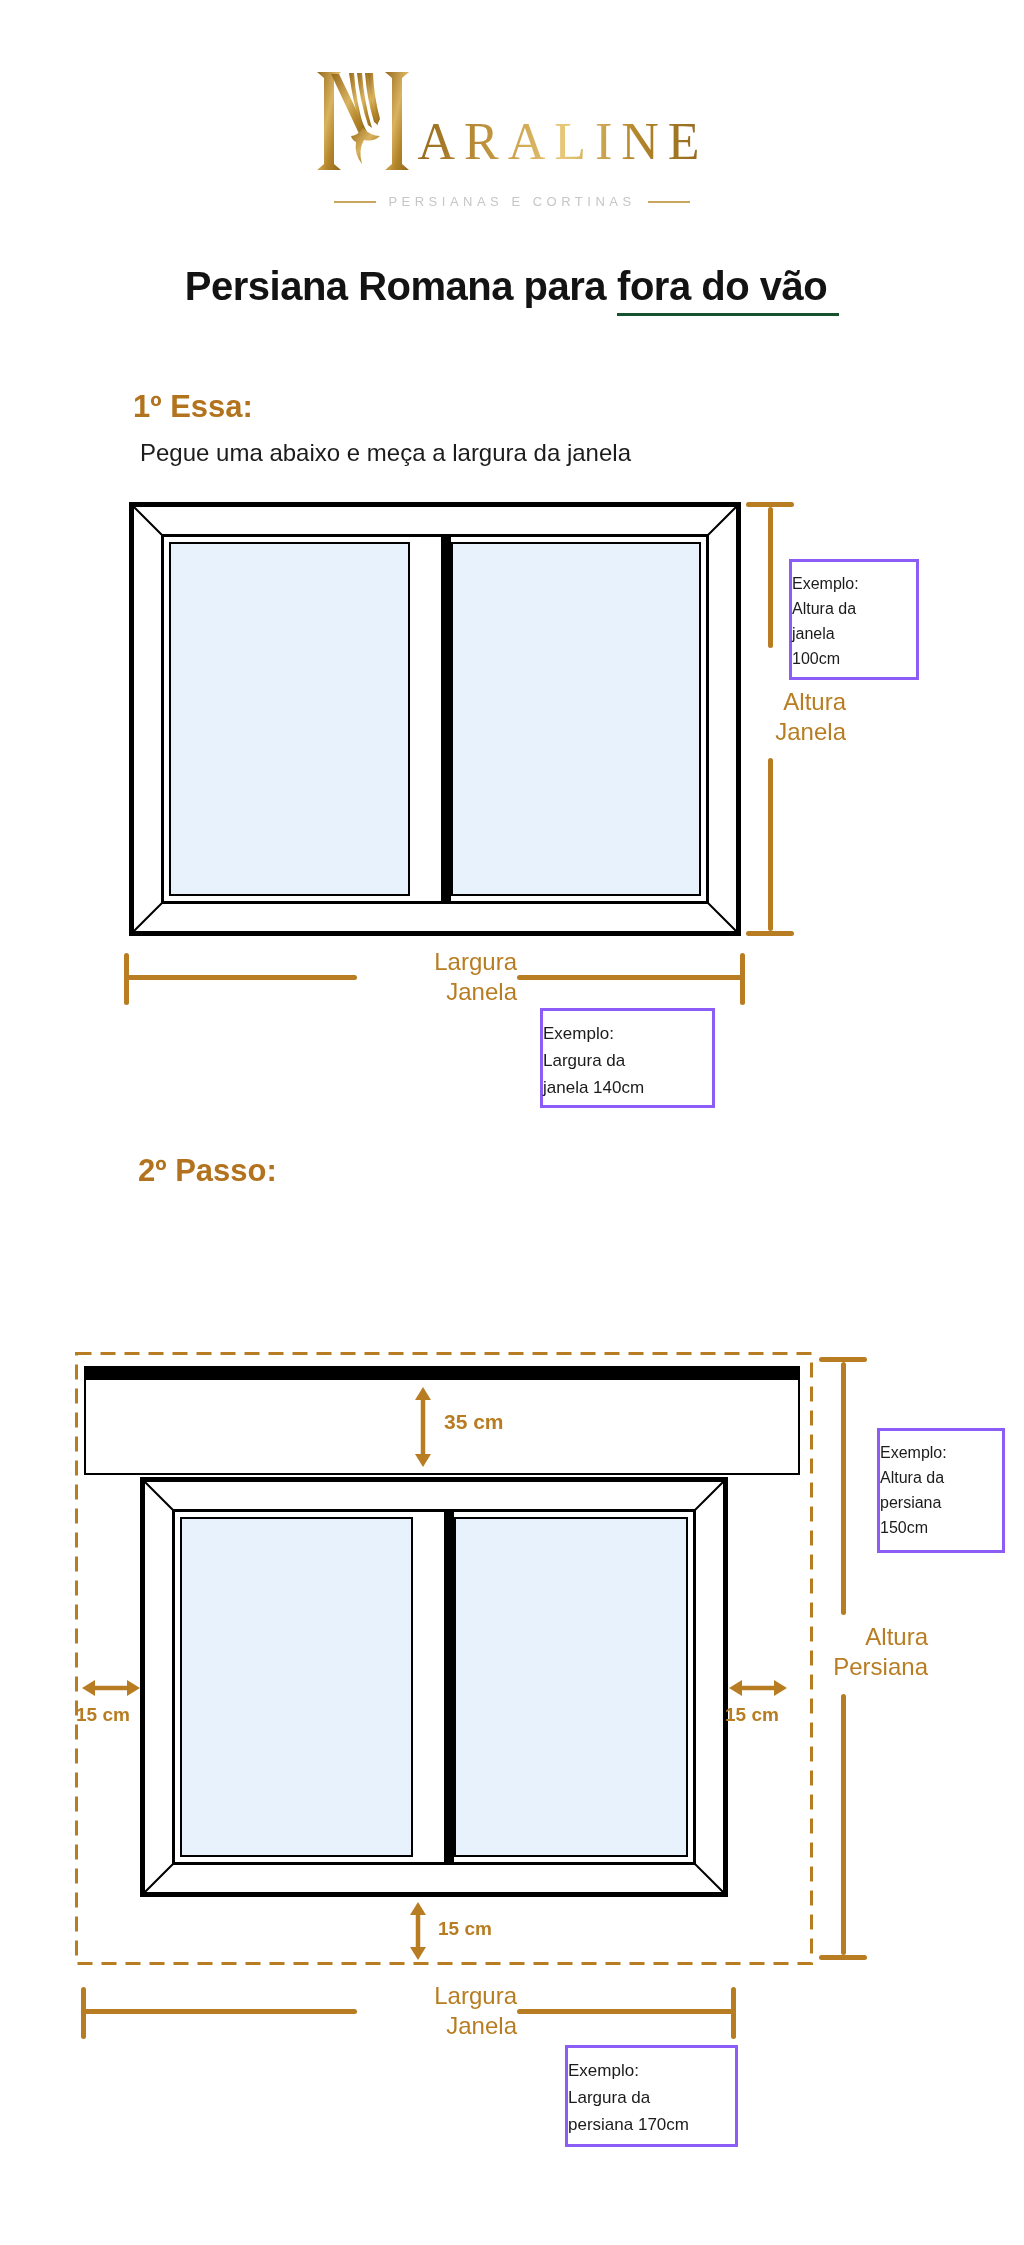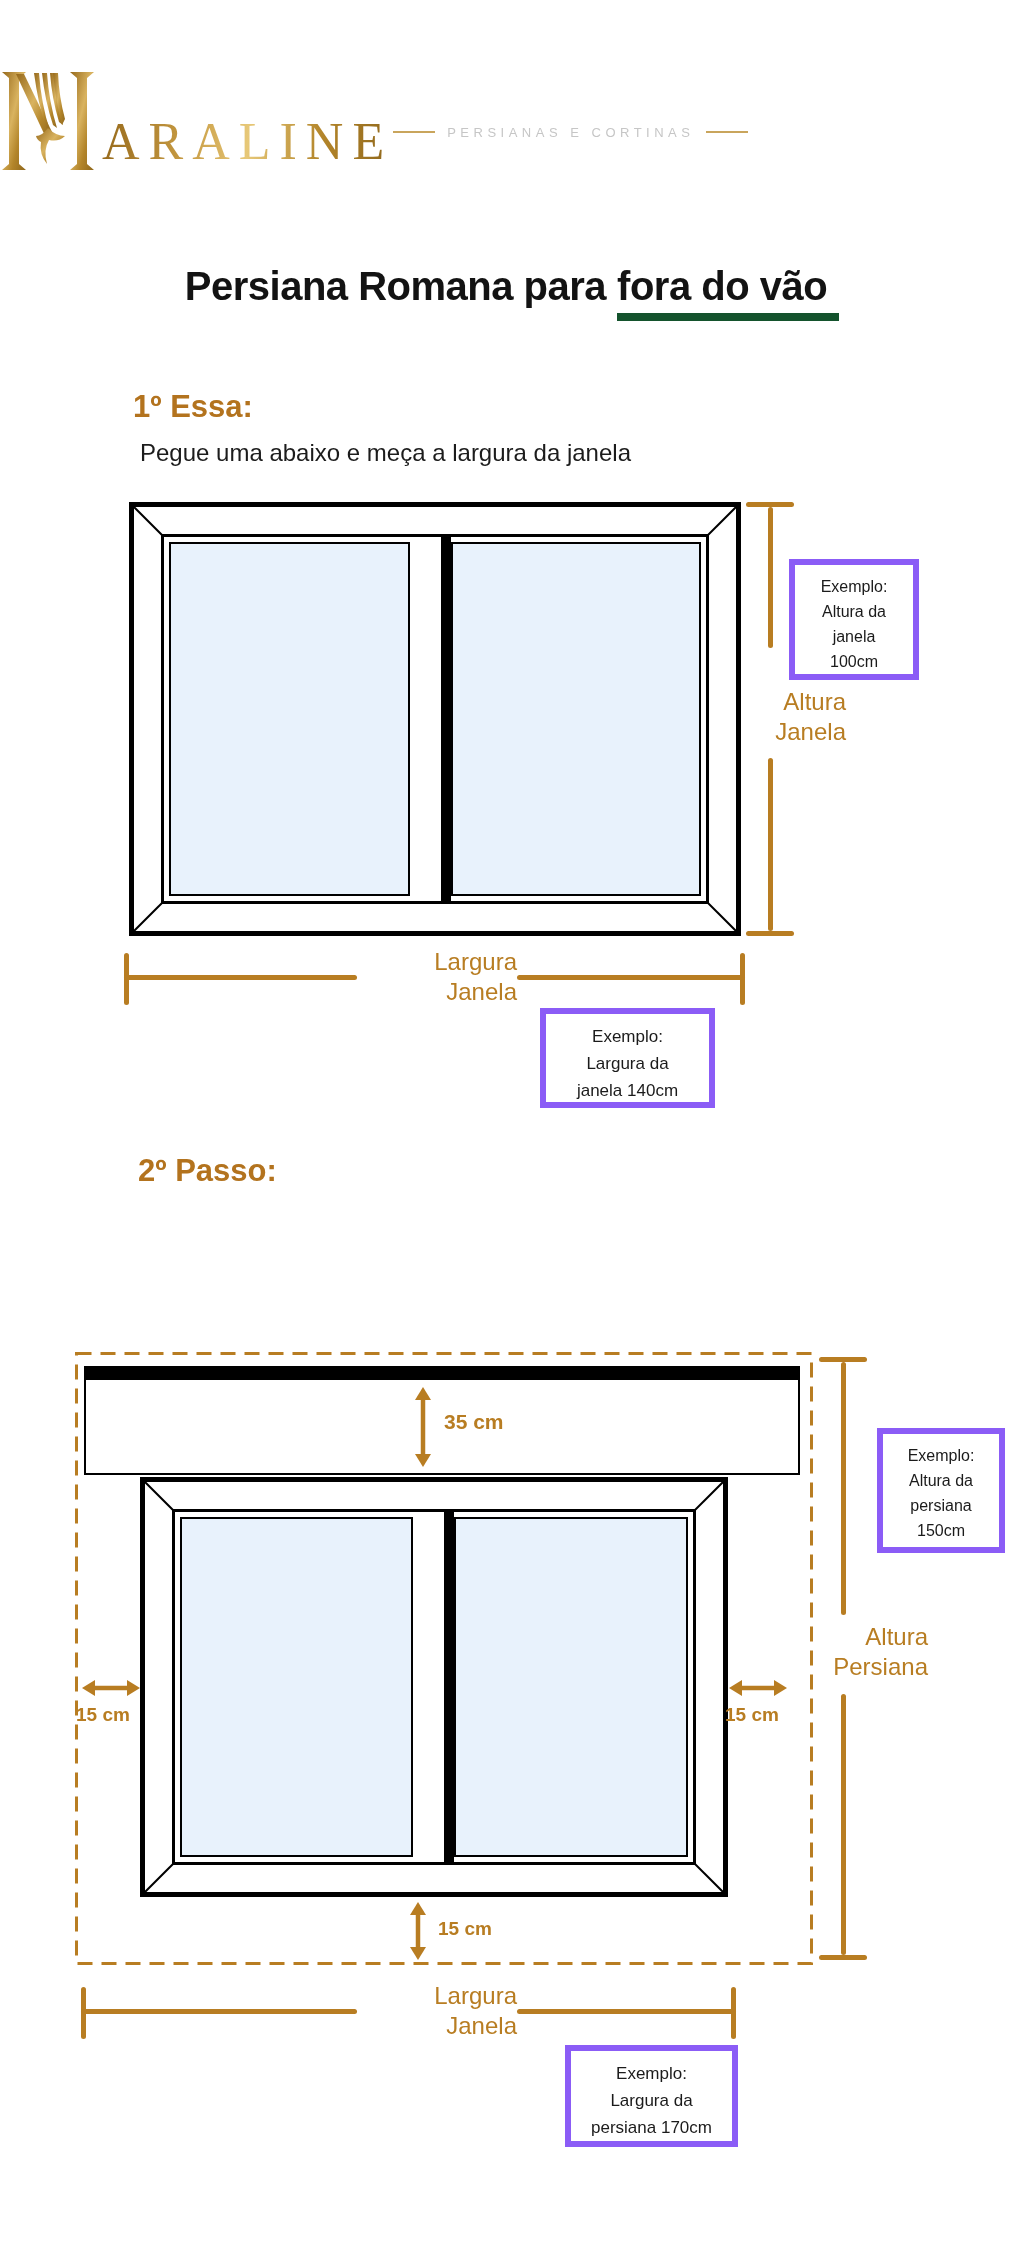--- a/index.html
+++ b/index.html
@@ -1,36 +1,36 @@
 <!DOCTYPE html>
 <html style="--gold: #b87d22; --heading-gold: #b3731e; --glass: #e8f2fc;"><head>
 <meta charset="utf-8">
 <style>
   html,body{margin:0;padding:0;background:#ffffff;}
   .page{position:relative;width:1024px;height:2245px;margin:0 auto;background:#fff;
         font-family:"Liberation Sans",sans-serif;overflow:hidden;}
   .abs{position:absolute;}
 
   
-  .logo{position:absolute;top:70px;left:0;width:100%;display:flex;align-items:center;}
+  .logo{position:absolute;top:70px;left:0;width:100%;display:flex;flex-direction:column;align-items:center;}
   .logo-row{display:flex;align-items:flex-end;gap:6px;}
   .logo-word{font-family:"Liberation Serif",serif;font-size:52px;letter-spacing:9px;
              color:#b9913a;line-height:1;padding-bottom:6px;}
   @supports ((-webkit-background-clip:text) or (background-clip:text)){
     .logo-word{background:linear-gradient(95deg,#96691b 0%,#c89c44 30%,#e7c878 50%,#b3852a 75%,#8f671c 100%);
                -webkit-background-clip:text;background-clip:text;color:transparent;}
   }
   .logo-tagline{display:flex;align-items:center;gap:12px;margin-top:20px;}
   .logo-tagline .dash{width:42px;height:2px;background:#c9a55c;}
   .logo-tagline .tag-text{font-size:13px;letter-spacing:4.5px;color:#c6c6c6;font-weight:400;}
 
   
   .title{position:absolute;top:264px;left:0;width:100%;text-align:center;
          font-size:40px;font-weight:700;color:#131313;letter-spacing:-.5px;}
-  .title .underl{border-bottom:8px solid #14532d;padding-bottom:5px;padding-right:12px;margin-left:11px;}
+  .title .underl{border-bottom:3px solid #14532d;padding-bottom:5px;padding-right:12px;margin-left:11px;}
 
   
   .step-h{position:absolute;font-size:31px;font-weight:700;color:var(--heading-gold,#b3731e);}
   .step-p{position:absolute;font-size:24px;color:#1c1c1c;line-height:34px;}
 
   
   .window{position:absolute;border:5px solid #000;background:#fff;box-sizing:border-box;}
   .window svg.miters{position:absolute;left:0;top:0;}
   .w-inner{position:absolute;border:3px solid #000;box-sizing:border-box;background:#fff;}
   .pane{position:absolute;border:2px solid #000;box-sizing:border-box;background:var(--glass,#e8f2fc);}
@@ -38,22 +38,22 @@
 
   
   .gline{position:absolute;background:var(--gold,#b87d22);border-radius:3px;}
   .glabel{position:absolute;color:var(--gold,#b87d22);font-size:24px;line-height:30px;text-align:right;}
   .measure{position:absolute;color:var(--gold,#b87d22);font-weight:700;font-size:20px;white-space:nowrap;}
   .garr line{stroke:var(--gold,#b87d22);stroke-width:4.5;}
   .garr polygon{fill:var(--gold,#b87d22);}
   .gstroke{stroke:var(--gold,#b87d22);}
 
   
-  .ebox{position:absolute;border:6px solid #8b5cf6;background:#fff;box-sizing:border-box;
-        text-align:center;color:#1b1b1b;}
+  .ebox{position:absolute;border:3px solid #8b5cf6;background:#fff;box-sizing:border-box;
+        text-align:left;color:#1b1b1b;}
   .ebox span{display:block;}
   .ebox.small{font-size:16px;line-height:25px;padding-top:9px;}
   .ebox.wide{font-size:17px;line-height:27px;padding-top:9px;}
 
   .persiana{position:absolute;background:#fff;border:2px solid #000;border-top:14px solid #000;box-sizing:border-box;}
 </style>
 </head>
 <body>
 
 <div class="page">

